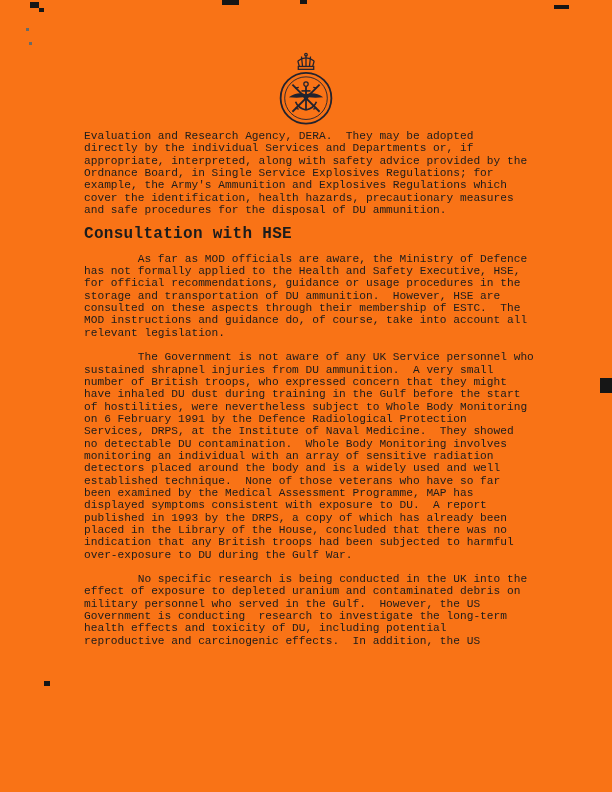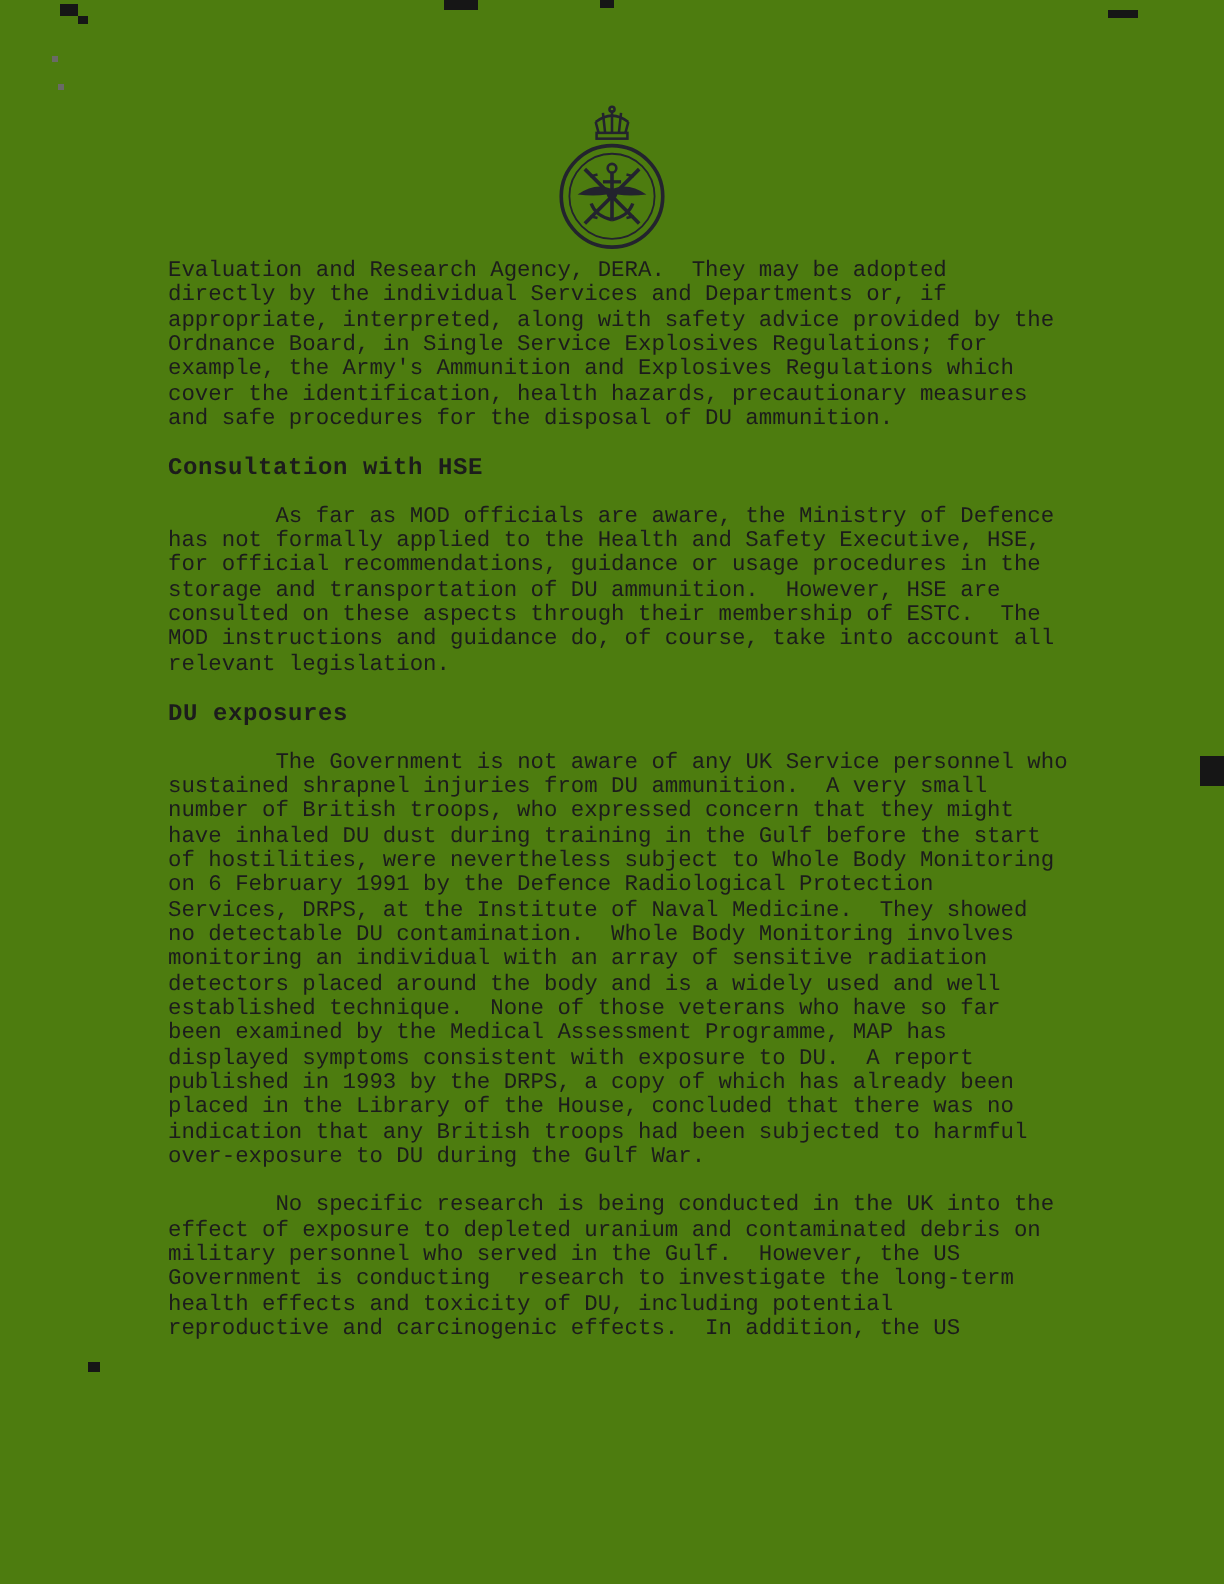--- a/index.html
+++ b/index.html
@@ -5,21 +5,21 @@
   html, body {
     margin: 0;
     padding: 0;
     background: #e8e8e6;
   }
   .page {
     position: relative;
     width: 612px;
     height: 792px;
     margin: 0 auto;
-    background: #4d7c0f;
+    background: #f97316;
     overflow: hidden;
     font-family: "Liberation Mono", "DejaVu Sans Mono", monospace;
     color: #1c1c1c;
   }
   
   .artifact {
     position: absolute;
     background: #161616;
   }
   .artifact.faint { background: #6a6a66; }
@@ -51,21 +51,21 @@
     font-size: 11.2px;
     line-height: 12.35px;
     letter-spacing: 0;
   }
   .doc-body p {
     margin: 0 0 12px 0;
     white-space: pre-wrap;
   }
   .doc-body h3 {
     margin: 12px 0 12px 0;
-    font-size: 12px;
+    font-size: 16px;
     font-weight: bold;
     line-height: 12.35px;
     letter-spacing: 0.3px;
   }
 </style>
 </head>
 <body>
 
 <div class="page">
 
@@ -115,21 +115,20 @@
 
     <h3>Consultation with HSE</h3>
     <p>        As far as MOD officials are aware, the Ministry of Defence
 has not formally applied to the Health and Safety Executive, HSE,
 for official recommendations, guidance or usage procedures in the
 storage and transportation of DU ammunition.  However, HSE are
 consulted on these aspects through their membership of ESTC.  The
 MOD instructions and guidance do, of course, take into account all
 relevant legislation.</p>
 
-    <h3>DU exposures</h3>
     <p>        The Government is not aware of any UK Service personnel who
 sustained shrapnel injuries from DU ammunition.  A very small
 number of British troops, who expressed concern that they might
 have inhaled DU dust during training in the Gulf before the start
 of hostilities, were nevertheless subject to Whole Body Monitoring
 on 6 February 1991 by the Defence Radiological Protection
 Services, DRPS, at the Institute of Naval Medicine.  They showed
 no detectable DU contamination.  Whole Body Monitoring involves
 monitoring an individual with an array of sensitive radiation
 detectors placed around the body and is a widely used and well

